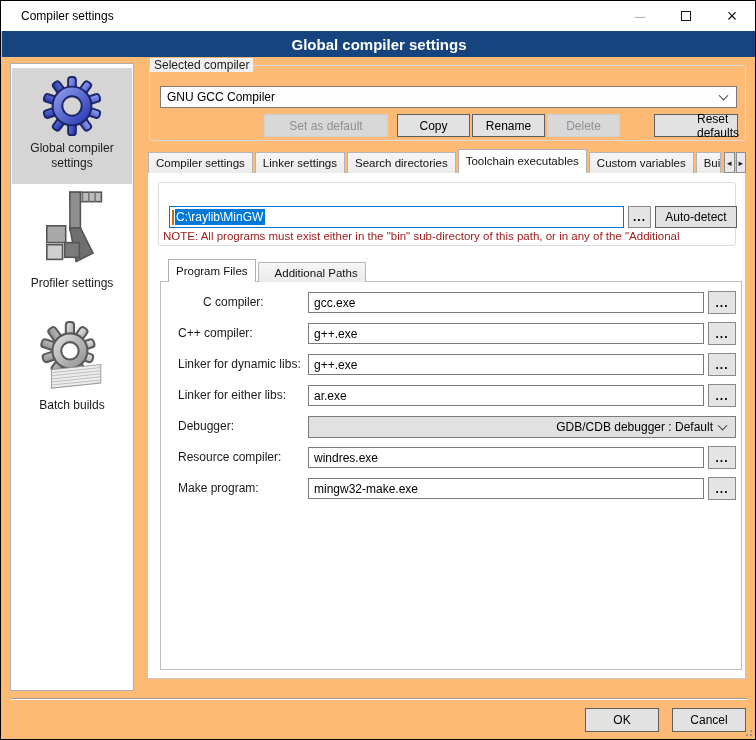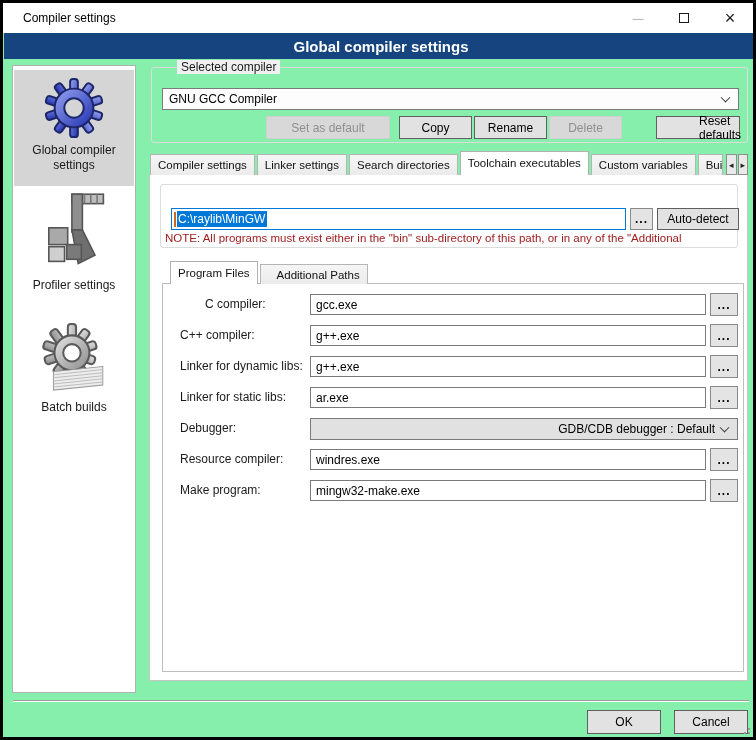--- a/index.html
+++ b/index.html
@@ -1,36 +1,36 @@
 <!DOCTYPE html>
 <html><head>
 <meta charset="utf-8">
 <style>
   html,body{margin:0;padding:0;background:#888;}
   *{box-sizing:border-box;font-family:"Liberation Sans",sans-serif;}
-  .win{position:relative;width:756px;height:740px;background:#86efac;border:3px solid #000000;overflow:hidden;}
+  .win{position:relative;width:756px;height:740px;background:#fdba74;border:1px solid #000000;overflow:hidden;}
   
   .titlebar{position:absolute;left:0;top:0;width:100%;height:30px;background:#ffffff;display:flex;align-items:center;}
   .title-text{font-size:12px;color:#000;margin-left:20px;}
   .winbtns{position:absolute;right:0;top:0;height:30px;display:flex;}
   .winbtn{width:46px;height:30px;display:flex;align-items:center;justify-content:center;font-size:15px;color:#1a1a1a;cursor:default;}
   .winbtn.min{color:#b8b8b8;}
   .winbtn.close{font-size:18px;}
   .maxglyph{width:10px;height:10px;border:1px solid #1a1a1a;display:inline-block;}
   
   .banner{position:absolute;left:1px;top:30px;width:754px;height:26px;background:#15447e;color:#fff;
           font-weight:bold;font-size:15px;display:flex;align-items:center;justify-content:center;}
   
   .sidebar{position:absolute;left:9px;top:62px;width:124px;height:628px;background:#fff;border:1px solid #b0b0b0;}
   .side-item{position:absolute;left:1px;width:120px;display:flex;flex-direction:column;align-items:center;text-align:center;}
   .side-item.selected{background:#d5d5d5;}
   .side-label{font-size:12px;color:#1a1a1a;line-height:15px;margin-top:4px;}
   
   .groupbox{position:absolute;border:1px solid #dcdcdc;border-radius:3px;}
-  .legend{position:absolute;top:-8px;left:25px;padding:0 4px;font-size:12px;color:#1a1a1a;background:#f0f0f0;line-height:14px;}
+  .legend{position:absolute;top:-8px;left:0;padding:0 4px;font-size:12px;color:#1a1a1a;background:#f0f0f0;line-height:14px;}
   .legend.on-white{background:#fff;}
   
   .btn{position:absolute;background:#e2e2e2;border:1px solid #5f5f5f;font-size:12px;color:#000;
        display:flex;align-items:center;justify-content:center;padding:0;}
   .btn.disabled{background:#d8d8d8;border-color:#cfcfcf;color:#8f8f8f;}
   .browse-btn{font-weight:bold;letter-spacing:1px;border-color:#8a8a8a;background:#e4e4e4;}
   
   .combo{position:absolute;background:#fdfdfd;border:1px solid #7a7a7a;display:flex;align-items:center;
          font-size:12px;padding:0 22px 0 6px;}
   .combo.gray{background:#e1e1e1;justify-content:flex-end;}
@@ -204,21 +204,21 @@
       <div class="btn browse-btn" style="left:547px;top:9px;width:28px;height:23px;">...</div>
 
       <span class="fieldlabel" style="left:17px;top:44px;">C++ compiler:</span>
       <input class="tinput" style="left: 147px; top: 41px; width: 396px;" value="g++.exe">
       <div class="btn browse-btn" style="left:547px;top:40px;width:28px;height:23px;">...</div>
 
       <span class="fieldlabel" style="left:17px;top:75px;">Linker for dynamic libs:</span>
       <input class="tinput" style="left: 147px; top: 72px; width: 396px;" value="g++.exe">
       <div class="btn browse-btn" style="left:547px;top:71px;width:28px;height:23px;">...</div>
 
-      <span class="fieldlabel" style="left:17px;top:106px;">Linker for static libs:</span>
+      <span class="fieldlabel" style="left:17px;top:106px;">Linker for either libs:</span>
       <input class="tinput" style="left: 147px; top: 103px; width: 396px;" value="ar.exe">
       <div class="btn browse-btn" style="left:547px;top:102px;width:28px;height:23px;">...</div>
 
       <span class="fieldlabel" style="left:17px;top:137px;">Debugger:</span>
       <div class="combo gray" style="left:147px;top:134px;width:428px;height:22px;">
         <span>GDB/CDB debugger : Default</span>
         <span class="chev"></span>
       </div>
 
       <span class="fieldlabel" style="left:17px;top:168px;">Resource compiler:</span>

